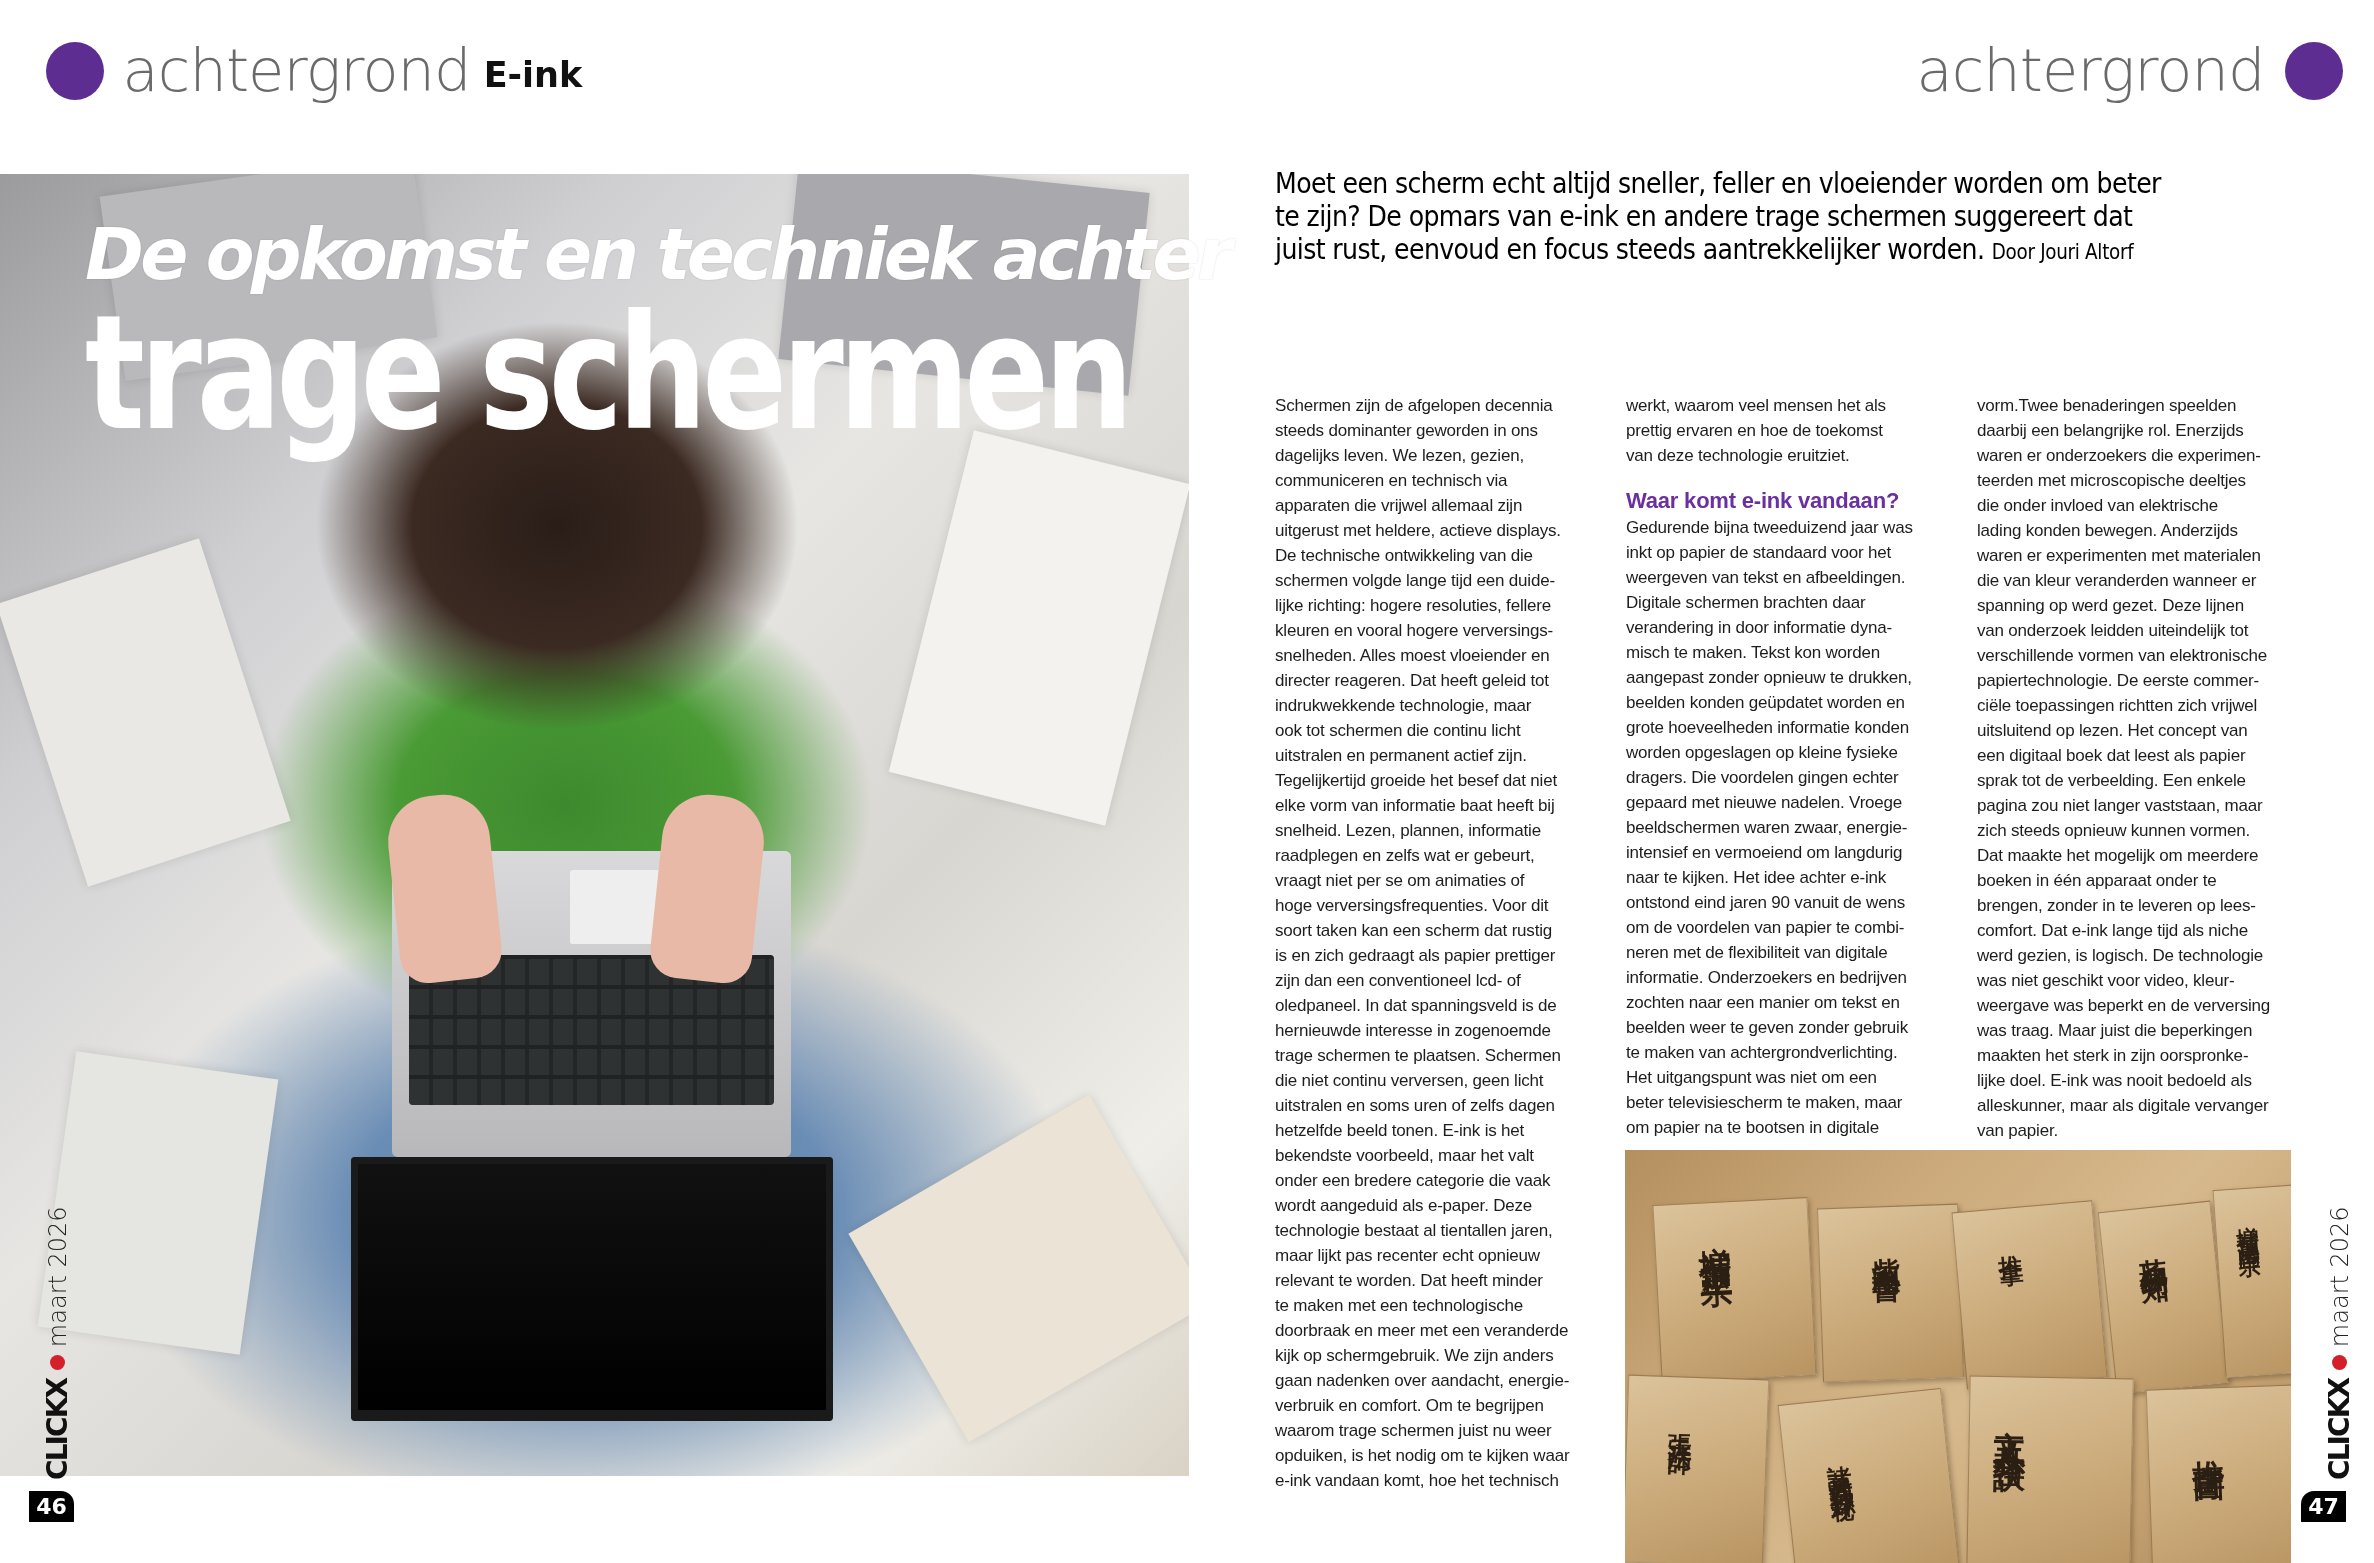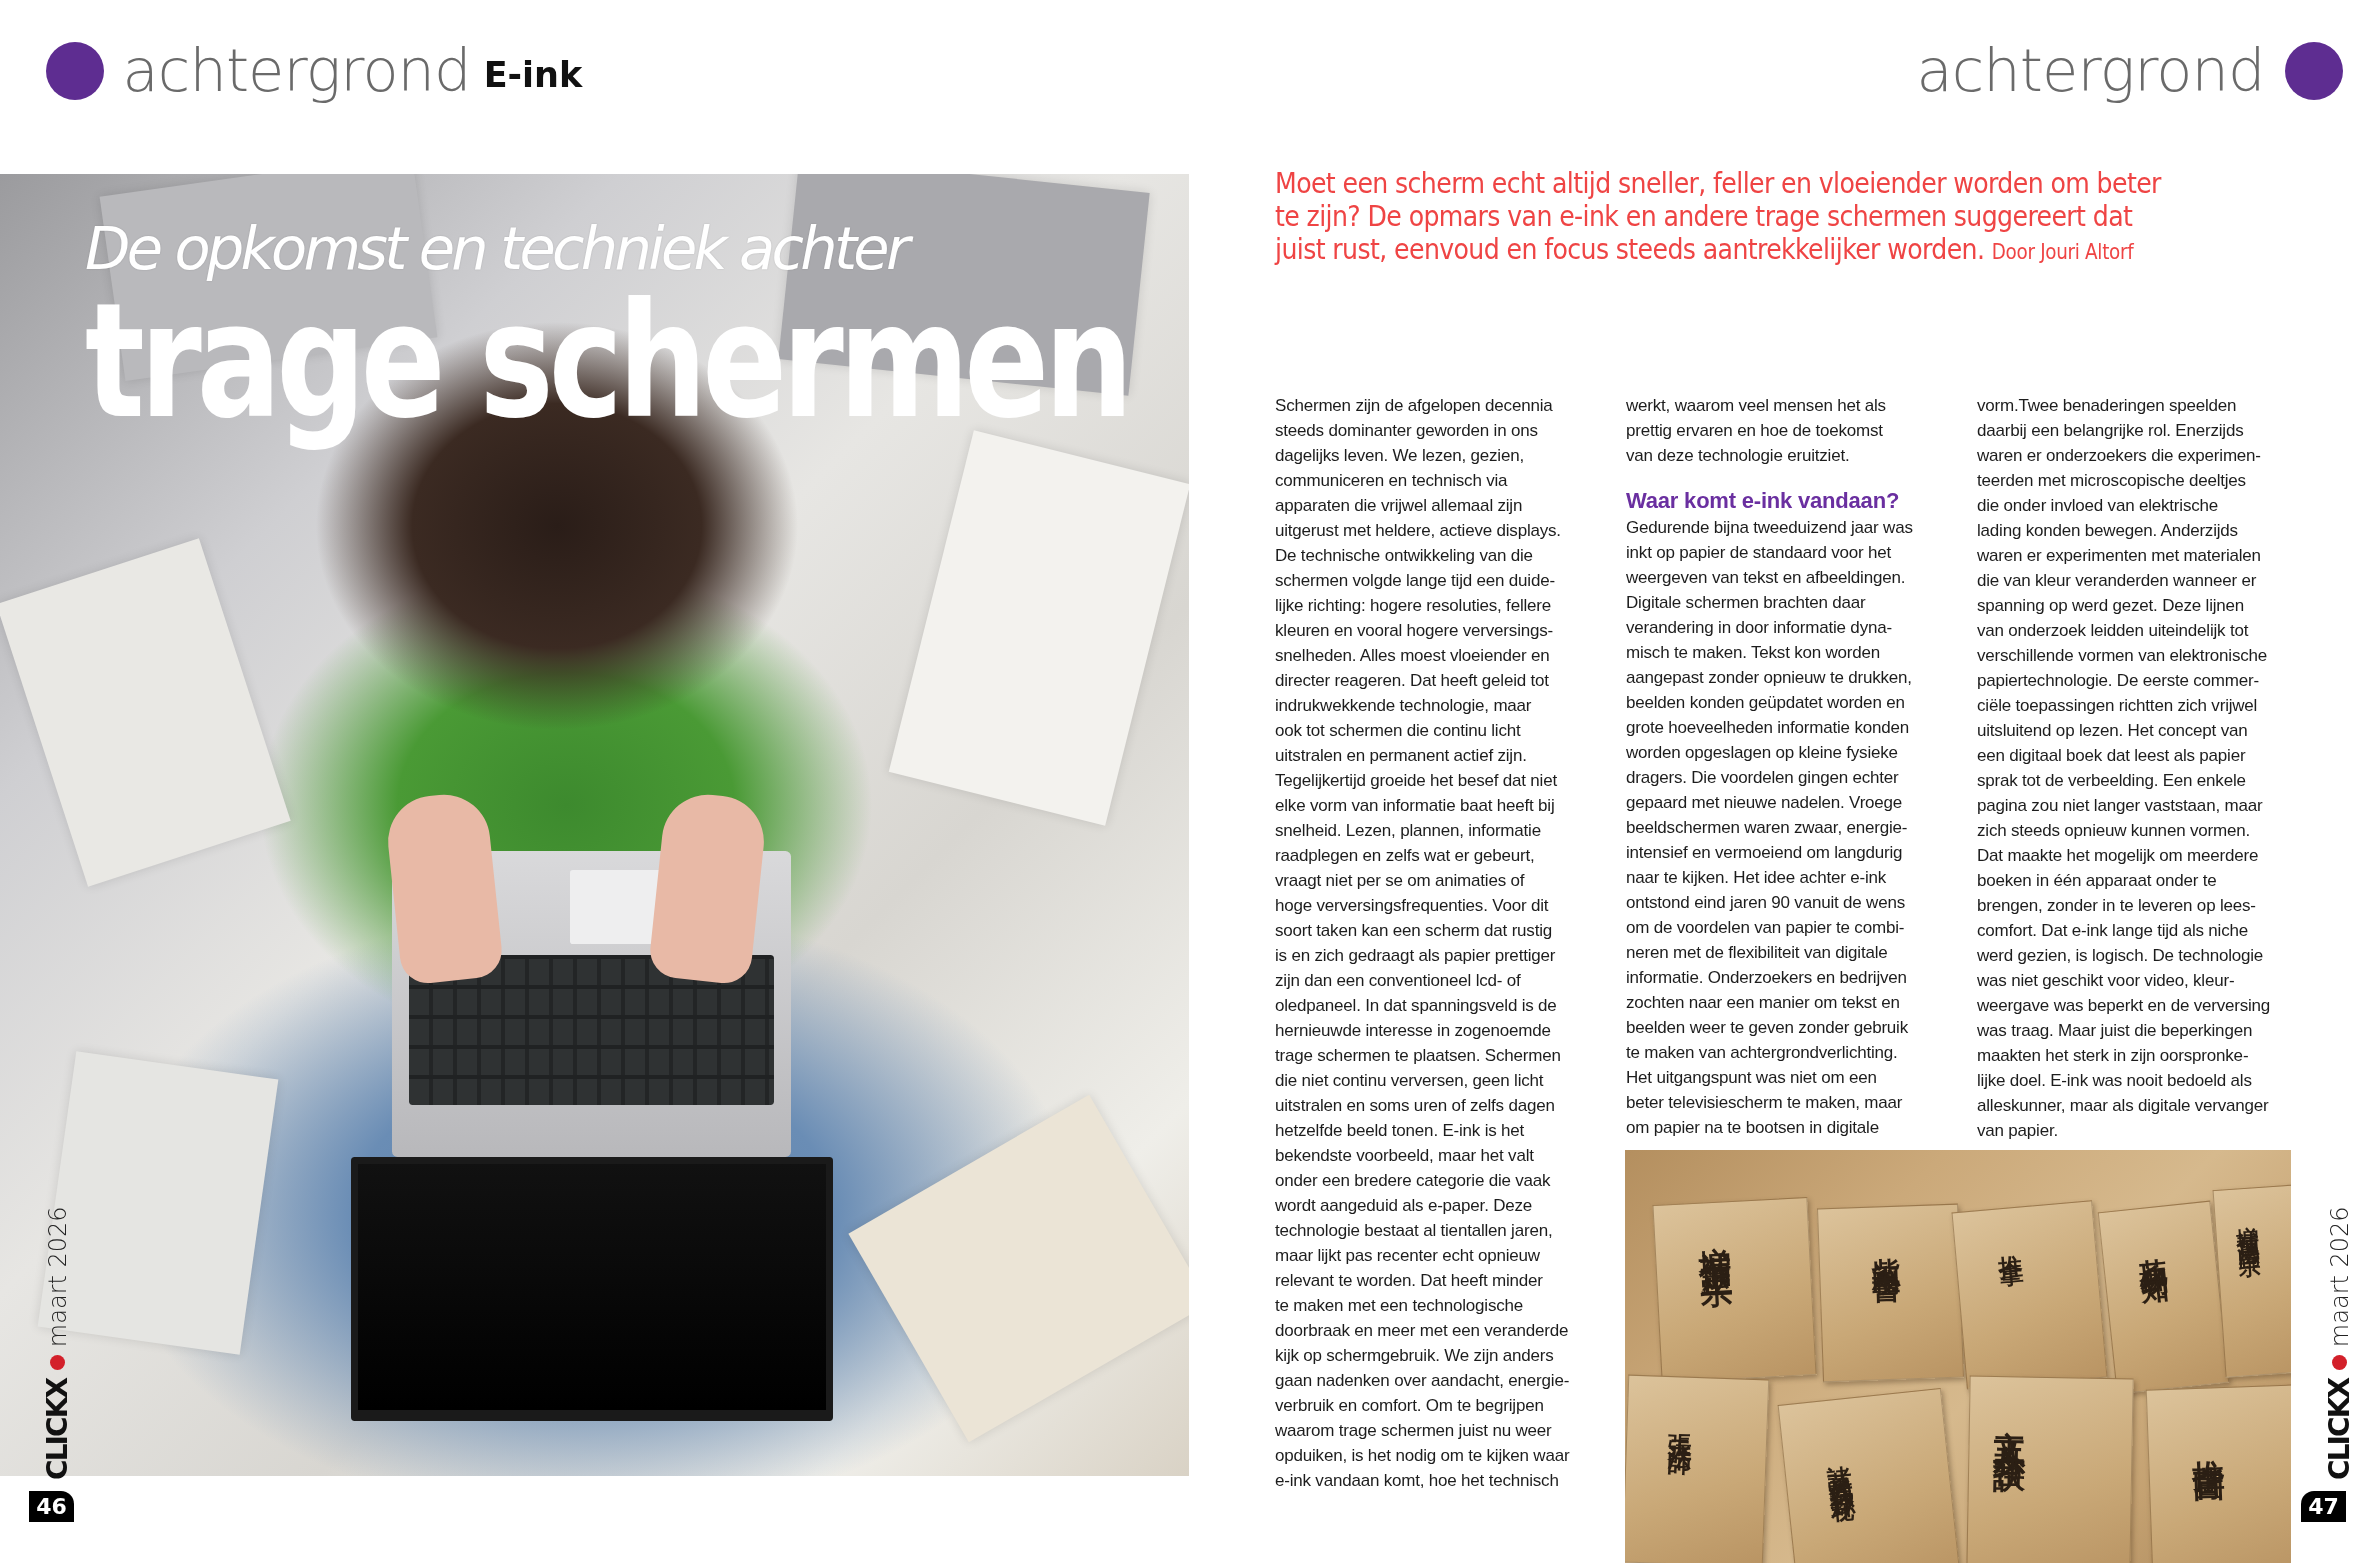--- a/index.html
+++ b/index.html
@@ -42,21 +42,21 @@
   .lap-kbd { position: absolute; left: 58px; top: 104px; width: 365px; height: 150px; background: #2f3233; border-radius: 3.7px;
     background-image: repeating-linear-gradient(90deg, #3c4041 0 20.4px, #232526 20.4px 24px), repeating-linear-gradient(0deg, transparent 0 26px, #202223 26px 30px); background-blend-mode: darken; }
   .lap-pad { position: absolute; left: 219px; top: 18.6px; width: 93px; height: 74px; background: #eeeeef; border-radius: 2.8px; }
   .lap-screen { position: absolute; left: 0; top: 306px; width: 482px; height: 264px; background: linear-gradient(180deg,#111 0%,#000 100%); border: 7.4px solid #1a1a1a; border-bottom-width: 11px; border-radius: 3.7px; box-sizing: border-box; }
   .hand { position: absolute; width: 102px; height: 186px; background: #e8b9a6; border-radius: 46px 46px 28px 28px; }
   .hand.l { left: 42px; top: -56px; transform: rotate(-6deg); }
   .hand.r { left: 306px; top: -56px; transform: rotate(6deg); }
 
   .title-over { position: absolute; left: 85px; top: 219px; color: #ffffff; }
   .title-kicker {
-    font-family: "DejaVu Sans", sans-serif; font-style: italic; font-weight: 400; font-size: 59px;
+    font-family: "DejaVu Sans", sans-serif; font-style: italic; font-weight: 700; font-size: 71px;
     letter-spacing: -3.7px; line-height: 1; white-space: nowrap; text-shadow: 0 0 1.9px rgba(0,0,0,0.15);
   }
   .title-main {
     font-family: "DejaVu Sans", sans-serif; font-weight: 700; font-size: 158px;
     letter-spacing: -5.6px; line-height: 1; margin-top: 3.7px; white-space: nowrap; font-stretch: condensed;
     transform: scaleX(0.88); transform-origin: left center;
   }
 
   
   .folio { position: absolute; display: flex; align-items: center; transform: rotate(-90deg); transform-origin: left top; white-space: nowrap; }
@@ -70,21 +70,21 @@
     position: absolute; top: 1491px; width: 45px; height: 31px; background: #000000;
     color: #fff; font-family: "DejaVu Sans", sans-serif; font-weight: 700; font-size: 22px;
     display: flex; align-items: center; justify-content: center;
   }
   .pagenum-left { left: 29px; border-radius: 0 13px 0 0; }
   .pagenum-right { left: 2301px; border-radius: 13px 0 0 0; }
 
   
   .intro {
     position: absolute; left: 1275px; top: 167px; width: 890px;
-    font-family: "DejaVu Sans", sans-serif; font-size: 28px; line-height: 33px; color: #ef4444;
+    font-family: "DejaVu Sans", sans-serif; font-size: 28px; line-height: 33px; color: #000000;
     letter-spacing: -0.6px; font-stretch: condensed;
   }
   .byline { font-size: 20.4px; letter-spacing: -0.3px; }
 
   .col {
     position: absolute; top: 393px; width: 348px;
     font-family: Liberation Sans, sans-serif; font-size: 17px; line-height: 25px; color: #1d1d1d;
     letter-spacing: -0.2px;
   }
   .col-1 { left: 1275px; }

